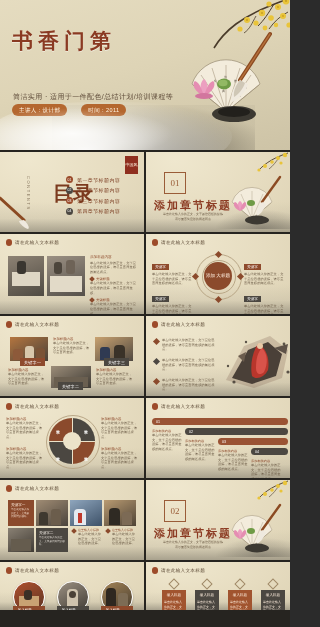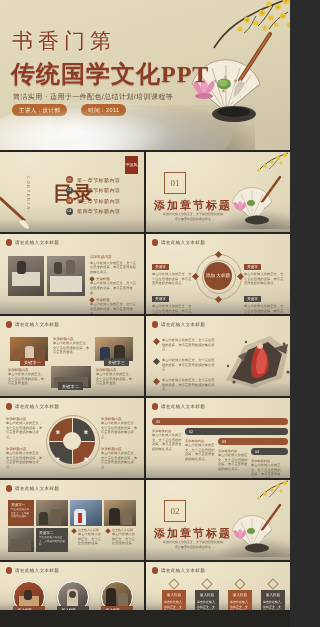--- a/index.html
+++ b/index.html
@@ -18,21 +18,21 @@
   .inkridge{position:absolute;right:-5%;bottom:4%;width:60%;height:26%;
      background:radial-gradient(ellipse at 60% 100%,rgba(90,86,76,.55),rgba(90,86,76,0) 65%);}
   
   .hero{height:150px;}
   .hero .sky{position:absolute;inset:0;background:linear-gradient(165deg,#e5dcc0 0%,#ded4b6 45%,#cdc3a6 100%);}
   .hero-cloud{position:absolute;left:-5%;bottom:-14%;width:85%;height:46%;border-radius:50%/60%;
      background:radial-gradient(ellipse at 40% 70%,rgba(255,255,255,.92),rgba(255,255,255,.25) 60%,rgba(255,255,255,0) 78%);}
   .hero-ink{position:absolute;left:18%;bottom:0;width:70%;height:30%;
      background:radial-gradient(ellipse at 55% 110%,rgba(74,70,62,.75),rgba(74,70,62,.05) 70%);}
   .t1{position:absolute;left:12px;top:27px;font-size:21px;letter-spacing:5px;color:#8a3a22;
-      font-weight:normal;font-family:"Liberation Serif","DejaVu Serif",serif;
+      font-weight:bold;font-family:"Liberation Serif","DejaVu Serif",serif;
       text-shadow:0 1px 0 rgba(255,255,255,.45);}
   .t2{position:absolute;left:11px;top:58px;font-size:24px;letter-spacing:1px;color:#8c3c24;
       font-weight:bold;font-family:"Liberation Serif","DejaVu Serif",serif;
       text-shadow:0 1px 1px rgba(120,70,40,.35);}
   .t3{position:absolute;left:13px;top:92px;font-size:7px;color:#5e4b39;letter-spacing:.4px;}
   .badges{position:absolute;left:12px;top:104px;display:flex;gap:14px;}
   .badge{background:#b4672f;color:#fff4e2;font-size:5.5px;padding:2.5px 7px;border-radius:7px;letter-spacing:.4px;white-space:nowrap;}
   
   .branch{position:absolute;right:0;top:-4px;width:120px;height:60px;}
   
@@ -162,21 +162,20 @@
         <path d="M0,0 C-11,-5 -12,-13 -9,-15 C-4,-13 -2,-6 0,0 Z" fill="#e58db2"></path>
         <path d="M0,0 C11,-5 12,-13 9,-15 C4,-13 2,-6 0,0 Z" fill="#e58db2"></path>
         <ellipse cx="0" cy="0" rx="9" ry="3" fill="#d2769e"></ellipse>
       </g>
 
       <ellipse cx="44" cy="56" rx="7" ry="5.4" fill="#6f9b46"></ellipse>
       <ellipse cx="43" cy="55" rx="4.6" ry="3.2" fill="#92b964"></ellipse>
     </svg>
 
     <div class="t1">书香门第</div>
-    <div class="t2">传统国学文化PPT</div>
     <div class="t3">简洁实用 · 适用于一件配色/总结计划/培训课程等</div>
     <div class="badges">
       <span class="badge">主讲人：设计部</span>
       <span class="badge">时间：2011</span>
     </div>
     <div class="mist2"></div>
   </div>
 
   <div class="row">
 

